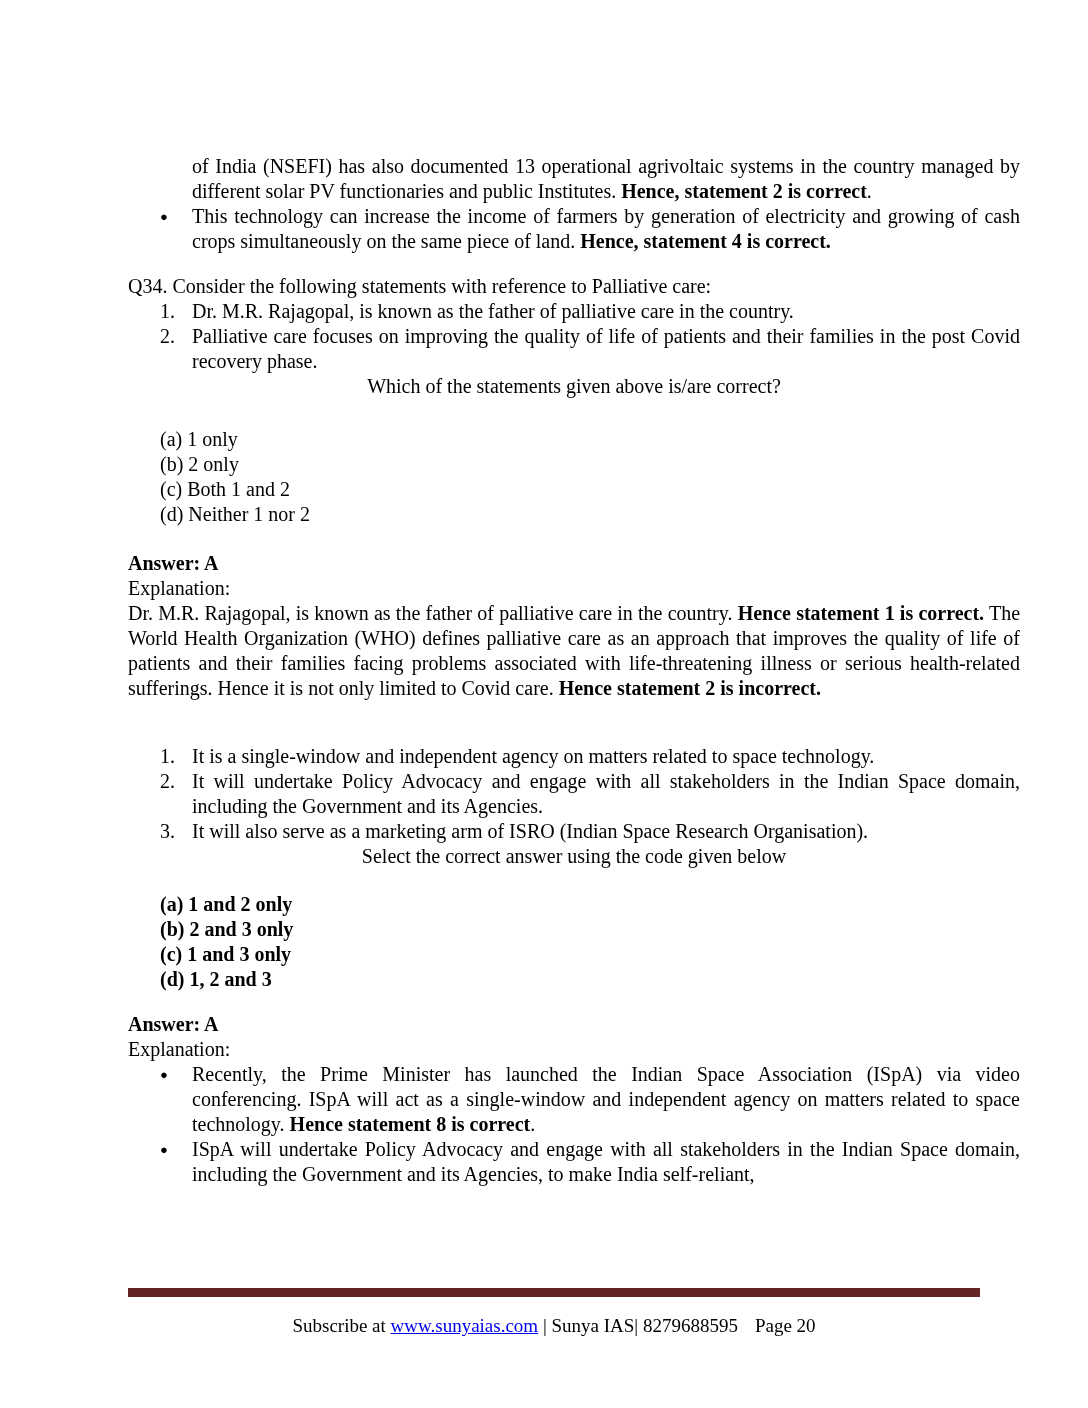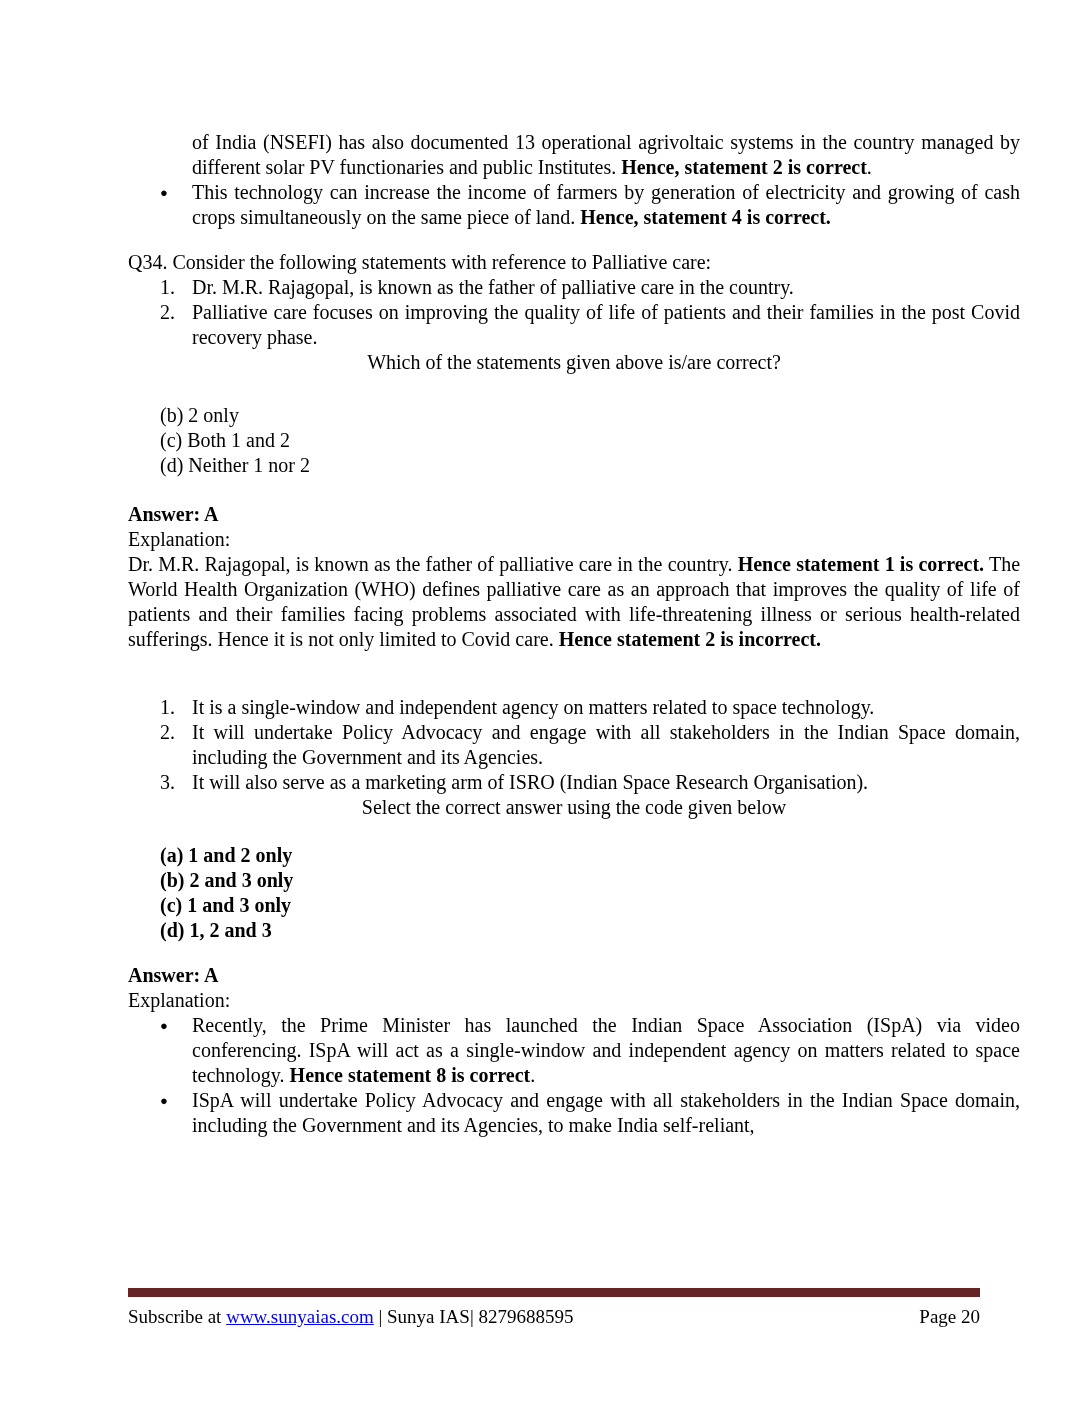--- a/index.html
+++ b/index.html
@@ -2,21 +2,21 @@
 <html><head>
 <meta charset="utf-8">
 <style>
   html, body { margin: 0; padding: 0; background: #ffffff; }
   body {
     width: 1088px; height: 1408px;
     font-family: "Liberation Serif", serif;
     font-size: 20px; line-height: 25px; color: #000000;
   }
   .page { position: relative; width: 1088px; height: 1408px; overflow: hidden; background: #ffffff; }
-  .content { padding: 130px 68px 0 128px; }
+  .content { padding: 130px 68px 0 128px; margin-top: 24px; }
 
   .b { font-weight: bold; }
   .para { text-align: justify; }
   .plain { text-align: center; }
 
   
   .row { display: flex; }
   .row .marker { flex: 0 0 32px; }
   .row .mtext { flex: 1; text-align: justify; }
   .indent1 { padding-left: 32px; }   
@@ -30,21 +30,21 @@
   .answer-blk  { margin-top: 24px; }
   .q35-block   { margin-top: 43px; }
   .options-q35 { margin-top: 23px; font-weight: bold; }
   .answer-q35  { margin-top: 20px; }
 
   .option-line { padding-left: 32px; text-align: left; }
 
   
   .footer { position: absolute; left: 128px; top: 1288px; width: 852px; }
   .footer-bar { width: 100%; height: 9px; background: #632423; }
-  .footer-row { display: flex; justify-content: space-between; margin-top: 7px; font-size: 19px; gap: 17px; }
+  .footer-row { display: flex; justify-content: center; margin-top: 16px; font-size: 19px; gap: 17px; }
   .link { color: #0000EE; text-decoration: underline; cursor: pointer; }
 </style>
 </head>
 <body>
 
 <div class="page">
   <div class="content">
 
     <div class="indent2 para"><span>of India (NSEFI) has also documented 13 operational agrivoltaic systems in the country managed by different solar PV functionaries and public Institutes. </span><span class="b">Hence, statement 2 is correct</span><span>.</span></div>
 
@@ -59,20 +59,21 @@
         <span class="marker num">1.</span>
         <span class="mtext">Dr. M.R. Rajagopal, is known as the father of palliative care in the country.</span>
       </div>
       <div class="row indent1">
         <span class="marker num">2.</span>
         <span class="mtext">Palliative care focuses on  improving the quality of life of patients and their families in the post Covid recovery phase.</span>
       </div>
       <div class="plain">Which of the statements given above is/are correct?</div>
 
       <div class="options">
+        <div class="option-line">(a) 1 only</div>
         <div class="option-line">(b) 2 only</div>
         <div class="option-line">(c) Both 1 and 2</div>
         <div class="option-line">(d) Neither 1 nor 2</div>
       </div>
 
       <div class="answer-blk">
         <div class="b">Answer: A</div>
         <div>Explanation:</div>
         <div class="para"><span>Dr. M.R. Rajagopal, is known as the father of palliative care in the country. </span><span class="b">Hence statement 1 is correct.</span><span> The World Health Organization (WHO) defines palliative care as an approach that improves the quality of life of patients and their families facing problems associated with life-threatening illness or serious health-related sufferings. Hence it is not only limited to Covid care. </span><span class="b">Hence statement 2 is incorrect.</span></div>
       </div>

